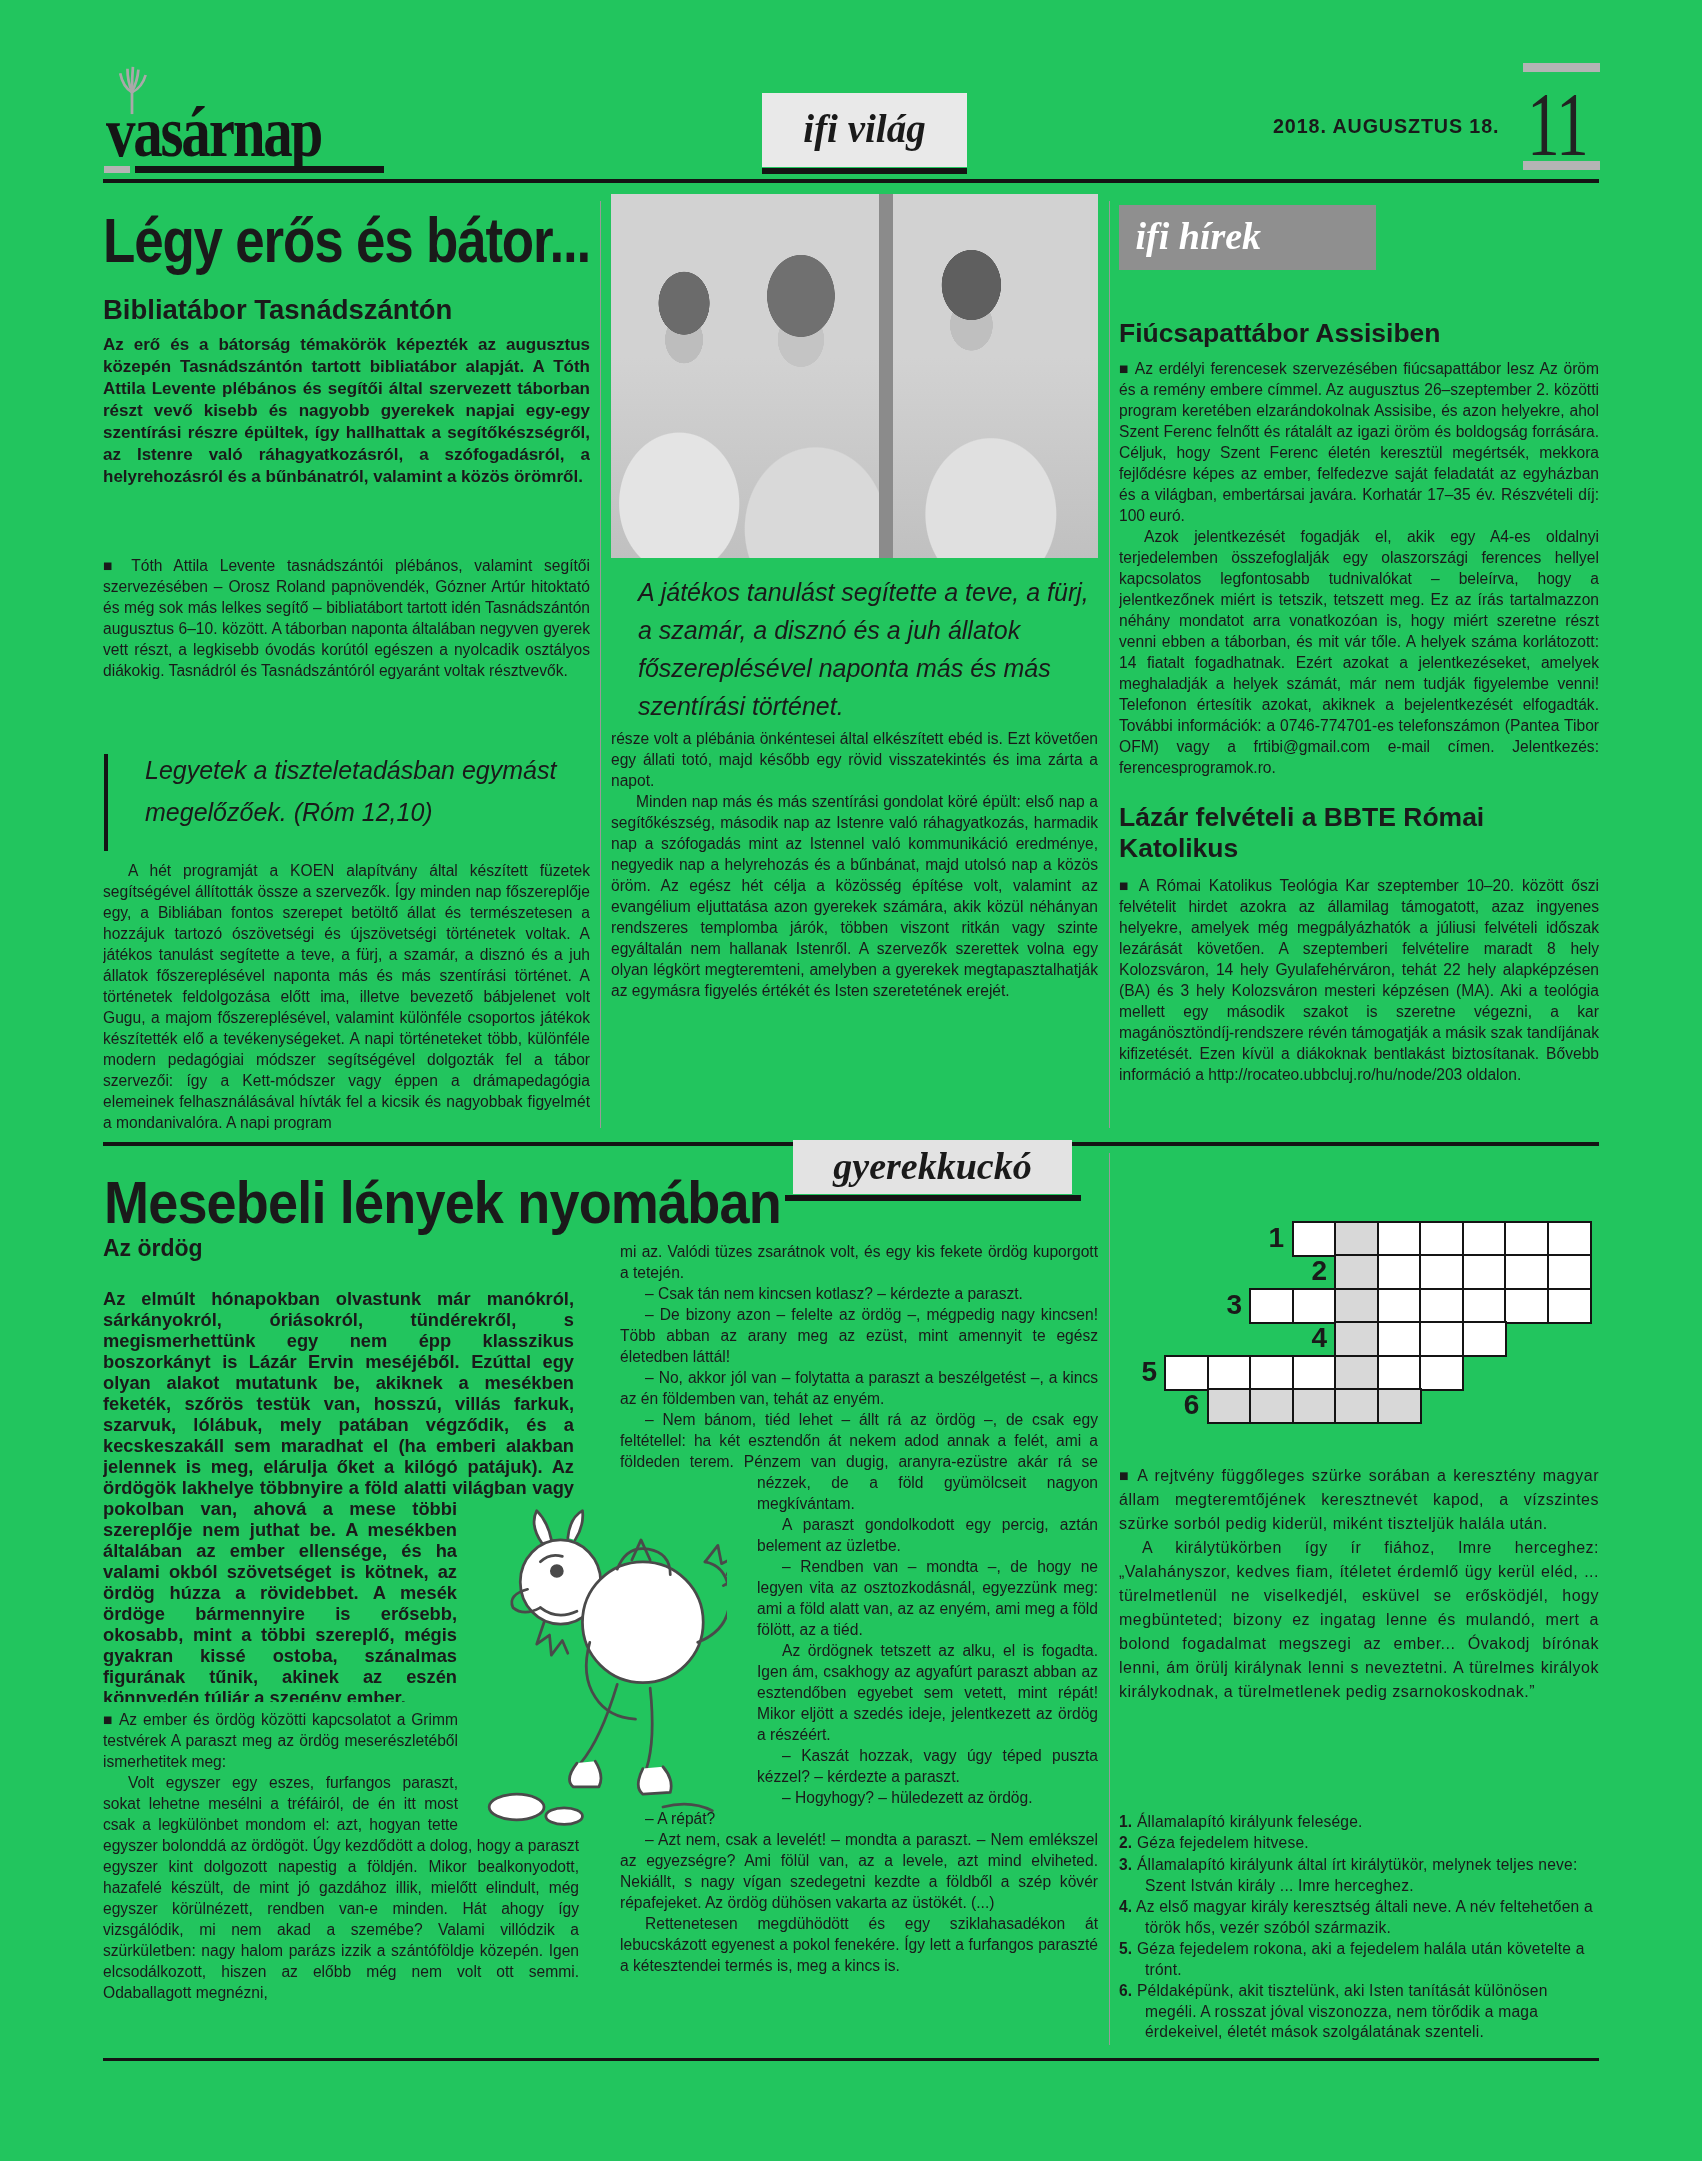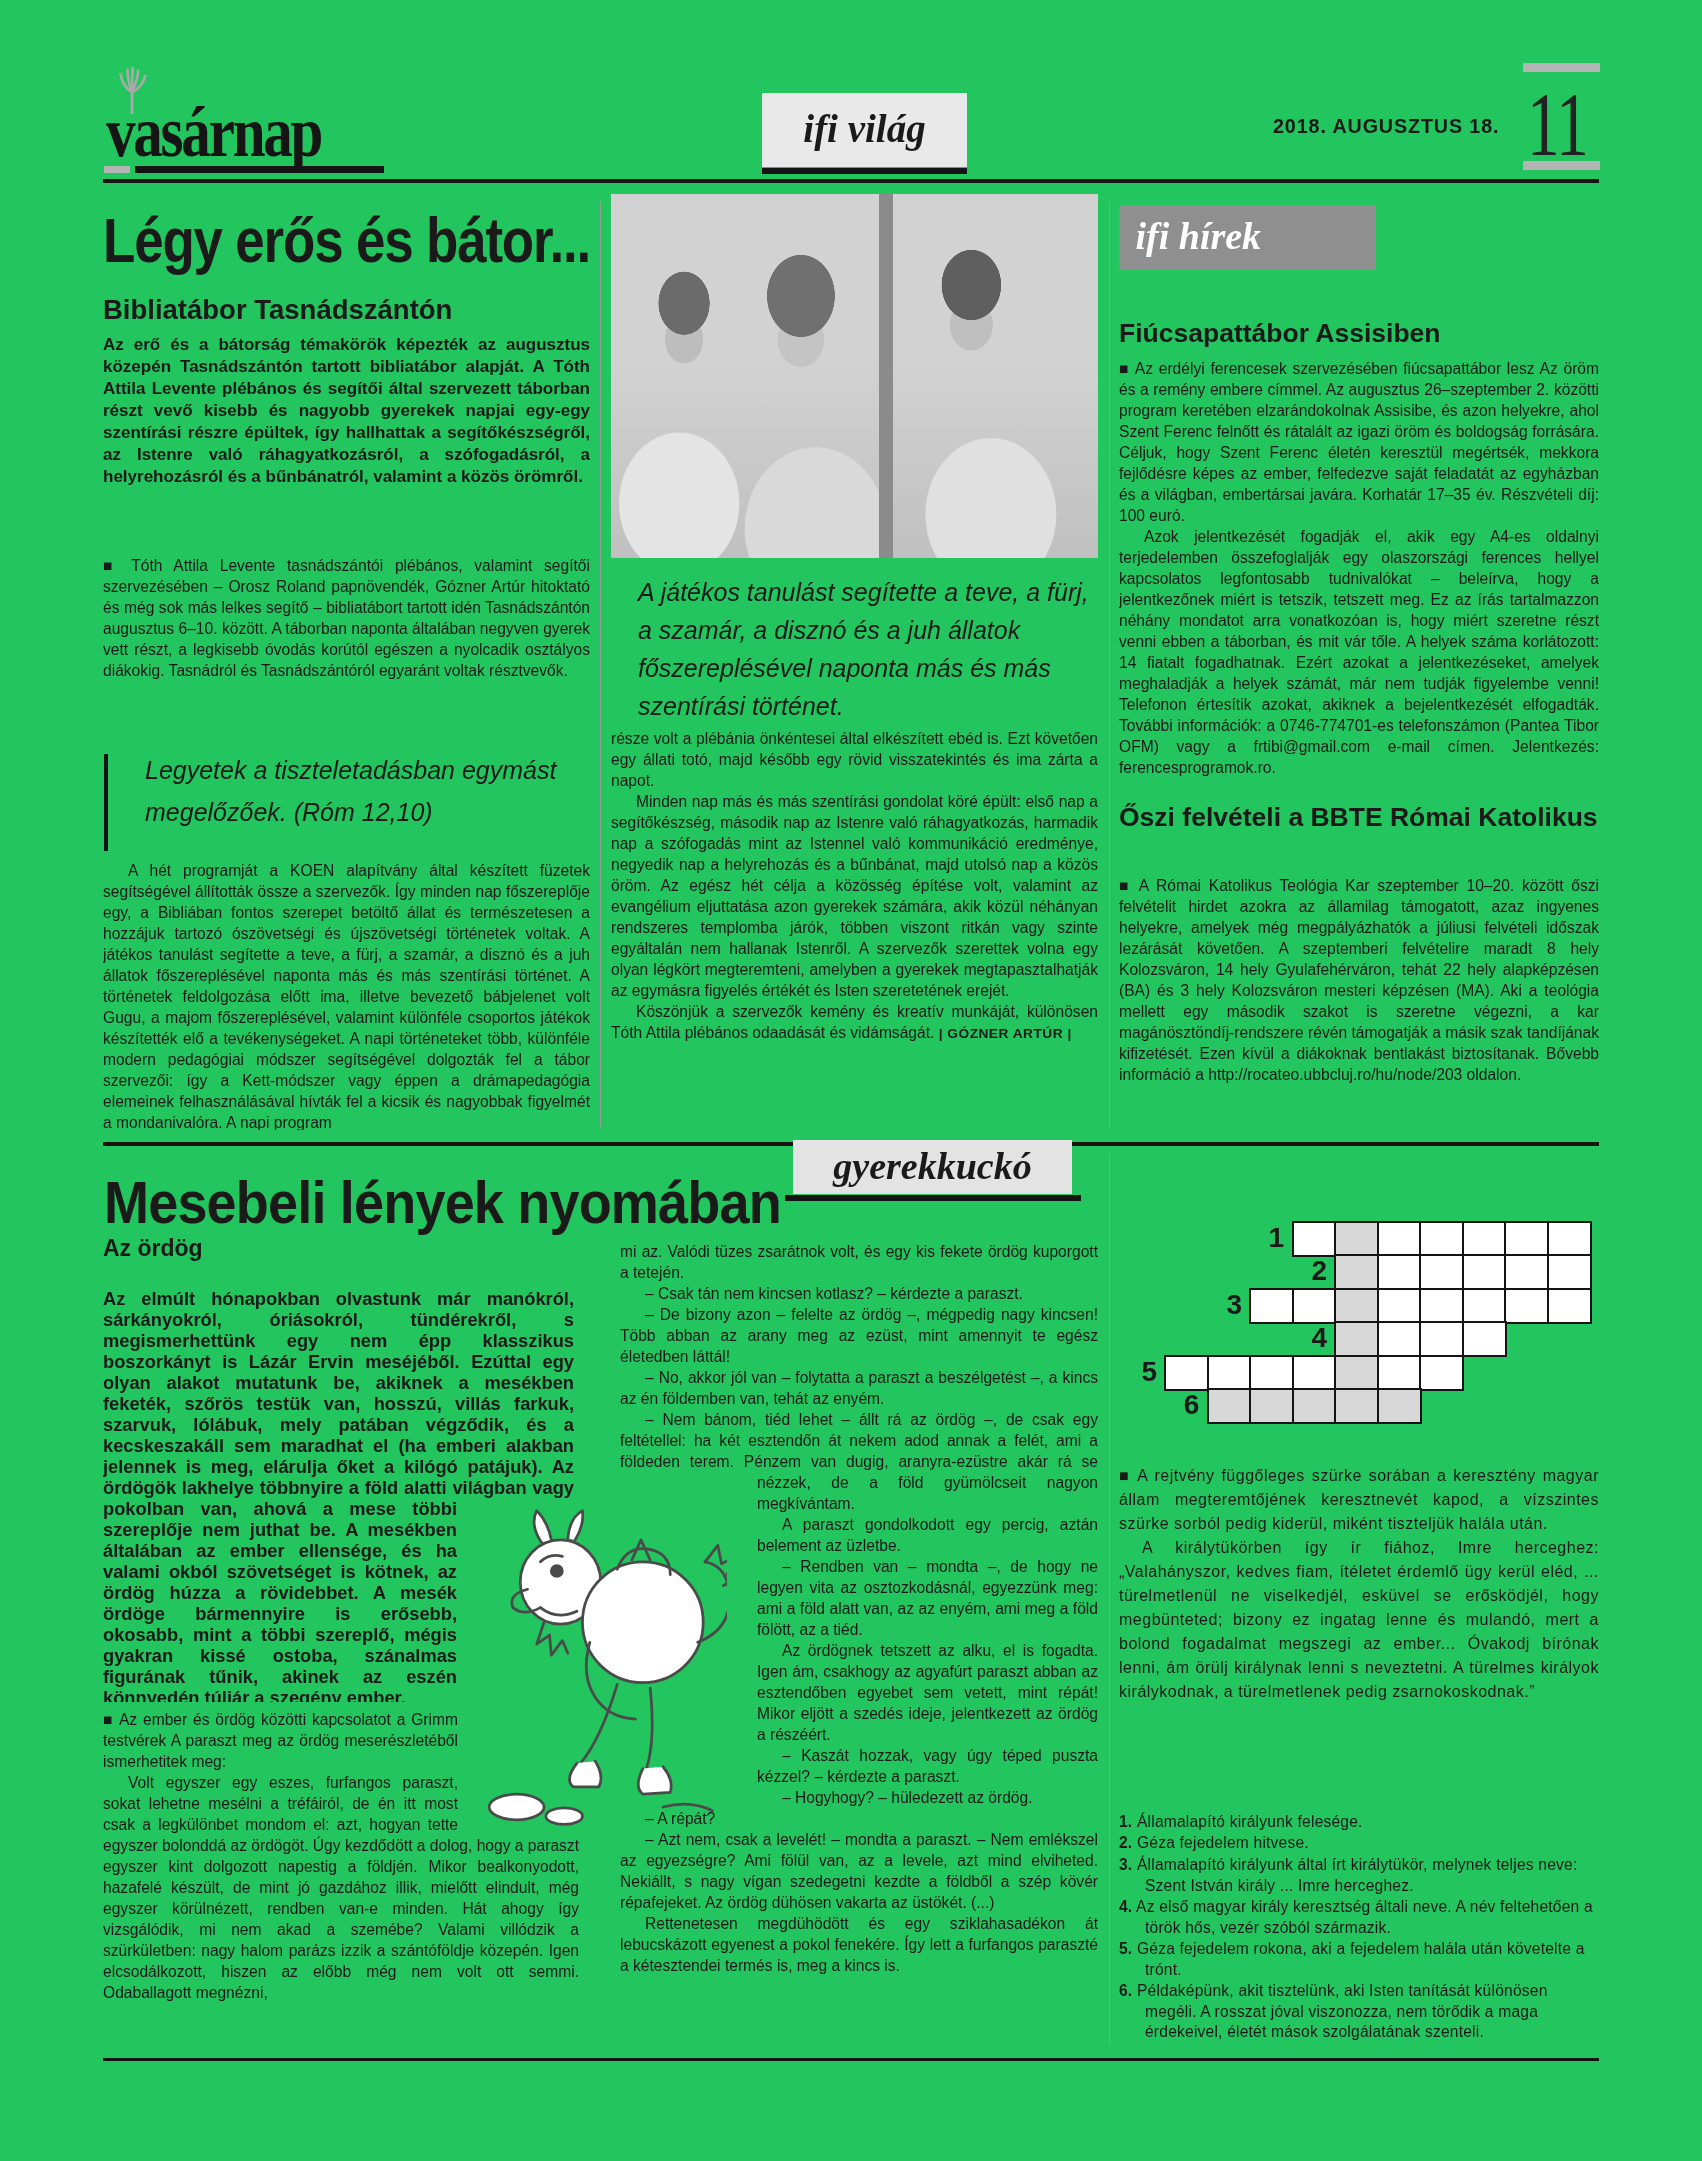--- a/index.html
+++ b/index.html
@@ -108,33 +108,32 @@
   <div class="abs body-t just clip" style="left:103px;top:555px;width:487px;height:174px">■ Tóth Attila Levente tasnádszántói plébános, valamint segítői szervezésében – Orosz Roland papnövendék, Gózner Artúr hitoktató és még sok más lelkes segítő – bibliatábort tartott idén Tasnádszántón augusztus 6–10. között. A táborban naponta általában negyven gyerek vett részt, a legkisebb óvodás korútól egészen a nyolcadik osztályos diákokig. Tasnádról és Tasnádszántóról egyaránt voltak résztvevők.</div>
   <div class="abs qbar" style="left:104px;top:754px;width:4.1px;height:97px"></div>
   <div class="abs quote" style="left:145px;top:749px;width:412px">Legyetek a tiszteletadásban egymást megelőzőek. (Róm 12,10)</div>
   <div class="abs body-t just clip" style="left:103px;top:860px;width:487px;height:270px;text-indent:25px">A hét programját a KOEN alapítvány által készített füzetek segítségével állították össze a szervezők. Így minden nap főszereplője egy, a Bibliában fontos szerepet betöltő állat és természetesen a hozzájuk tartozó ószövetségi és újszövetségi történetek voltak. A játékos tanulást segítette a teve, a fürj, a szamár, a disznó és a juh állatok főszereplésével naponta más és más szentírási történet. A történetek feldolgozása előtt ima, illetve bevezető bábjelenet volt Gugu, a majom főszereplésével, valamint különféle csoportos játékok készítették elő a tevékenységeket. A napi történeteket több, különféle modern pedagógiai módszer segítségével dolgozták fel a tábor szervezői: így a Kett-módszer vagy éppen a drámapedagógia elemeinek felhasználásával hívták fel a kicsik és nagyobbak figyelmét a mondanivalóra. A napi program</div>
 
   <div class="abs photo" style="left:611px;top:194px;width:487px;height:364px"></div>
   <div class="abs caption" style="left:638px;top:573px;width:451px">A játékos tanulást segítette a teve, a fürj, a szamár, a disznó és a juh állatok főszereplésével naponta más és más szentírási történet.</div>
   <div class="abs body-t just clip" style="left:611px;top:728px;width:487px;height:393px">
     <p>része volt a plébánia önkéntesei által elkészített ebéd is. Ezt követően egy állati totó, majd később egy rövid visszatekintés és ima zárta a napot.</p>
     <p>Minden nap más és más szentírási gondolat köré épült: első nap a segítőkészség, második nap az Istenre való ráhagyatkozás, harmadik nap a szófogadás mint az Istennel való kommunikáció eredménye, negyedik nap a helyrehozás és a bűnbánat, majd utolsó nap a közös öröm. Az egész hét célja a közösség építése volt, valamint az evangélium eljuttatása azon gyerekek számára, akik közül néhányan rendszeres templomba járók, többen viszont ritkán vagy szinte egyáltalán nem hallanak Istenről. A szervezők szerettek volna egy olyan légkört megteremteni, amelyben a gyerekek megtapasztalhatják az egymásra figyelés értékét és Isten szeretetének erejét.</p>
-    <p><span>Köszönjük a szervezők kemény és kreatív munkáját, különösen Tóth Attila plébános odaadását és vidámságát.</span> <b class="author">| GÓZNER ARTÚR |</b></p>
   </div>
 
   <div class="abs newslabel" style="left:1119px;top:205px;width:257px;height:65px;line-height:63px;padding-left:16.5px;box-sizing:border-box">
     <span>ifi hírek</span>
   </div>
   <div class="abs h3" style="left:1119px;top:318px">Fiúcsapattábor Assisiben</div>
   <div class="abs body-t just clip" style="left:1119px;top:358px;width:480px;height:428px">
     <p>■ Az erdélyi ferencesek szervezésében fiúcsapattábor lesz Az öröm és a remény embere címmel. Az augusztus 26–szeptember 2. közötti program keretében elzarándokolnak Assisibe, és azon helyekre, ahol Szent Ferenc felnőtt és rátalált az igazi öröm és boldogság forrására. Céljuk, hogy Szent Ferenc életén keresztül megértsék, mekkora fejlődésre képes az ember, felfedezve saját feladatát az egyházban és a világban, embertársai javára. Korhatár 17–35 év. Részvételi díj: 100 euró.</p>
     <p>Azok jelentkezését fogadják el, akik egy A4-es oldalnyi terjedelemben összefoglalják egy olaszországi ferences hellyel kapcsolatos legfontosabb tudnivalókat – beleírva, hogy a jelentkezőnek miért is tetszik, tetszett meg. Ez az írás tartalmazzon néhány mondatot arra vonatkozóan is, hogy miért szeretne részt venni ebben a táborban, és mit vár tőle. A helyek száma korlátozott: 14 fiatalt fogadhatnak. Ezért azokat a jelentkezéseket, amelyek meghaladják a helyek számát, már nem tudják figyelembe venni! Telefonon értesítik azokat, akiknek a bejelentkezését elfogadták. További információk: a 0746-774701-es telefonszámon (Pantea Tibor OFM) vagy a frtibi@gmail.com e-mail címen. Jelentkezés: ferencesprogramok.ro.</p>
   </div>
   <div class="abs h3" style="left:1119px;top:802px;width:480px">
-    <div>Őszi felvételi a BBTE Római Katolikus</div>
+    <div>Lázár felvételi a BBTE Római Katolikus</div>
   </div>
   <div class="abs body-t just clip" style="left:1119px;top:875px;width:480px;height:259px">■ A Római Katolikus Teológia Kar szeptember 10–20. között őszi felvételit hirdet azokra az államilag támogatott, azaz ingyenes helyekre, amelyek még megpályázhatók a júliusi felvételi időszak lezárását követően. A szeptemberi felvételire maradt 8 hely Kolozsváron, 14 hely Gyulafehérváron, tehát 22 hely alapképzésen (BA) és 3 hely Kolozsváron mesteri képzésen (MA). Aki a teológia mellett egy második szakot is szeretne végezni, a kar magánösztöndíj-rendszere révén támogatják a másik szak tandíjának kifizetését. Ezen kívül a diákoknak bentlakást biztosítanak. Bővebb információ a http://rocateo.ubbcluj.ro/hu/node/203 oldalon.</div>
 
   <div class="abs rule" style="left:103px;top:1142px;width:1496px;height:3.7px"></div>
 
   <div class="abs tagbox" style="left:793px;top:1140px;width:279px;height:54px;line-height:53px">
     <span>gyerekkuckó</span>
   </div>
   <div class="abs rule" style="left:785px;top:1195px;width:296px;height:6px"></div>
 

